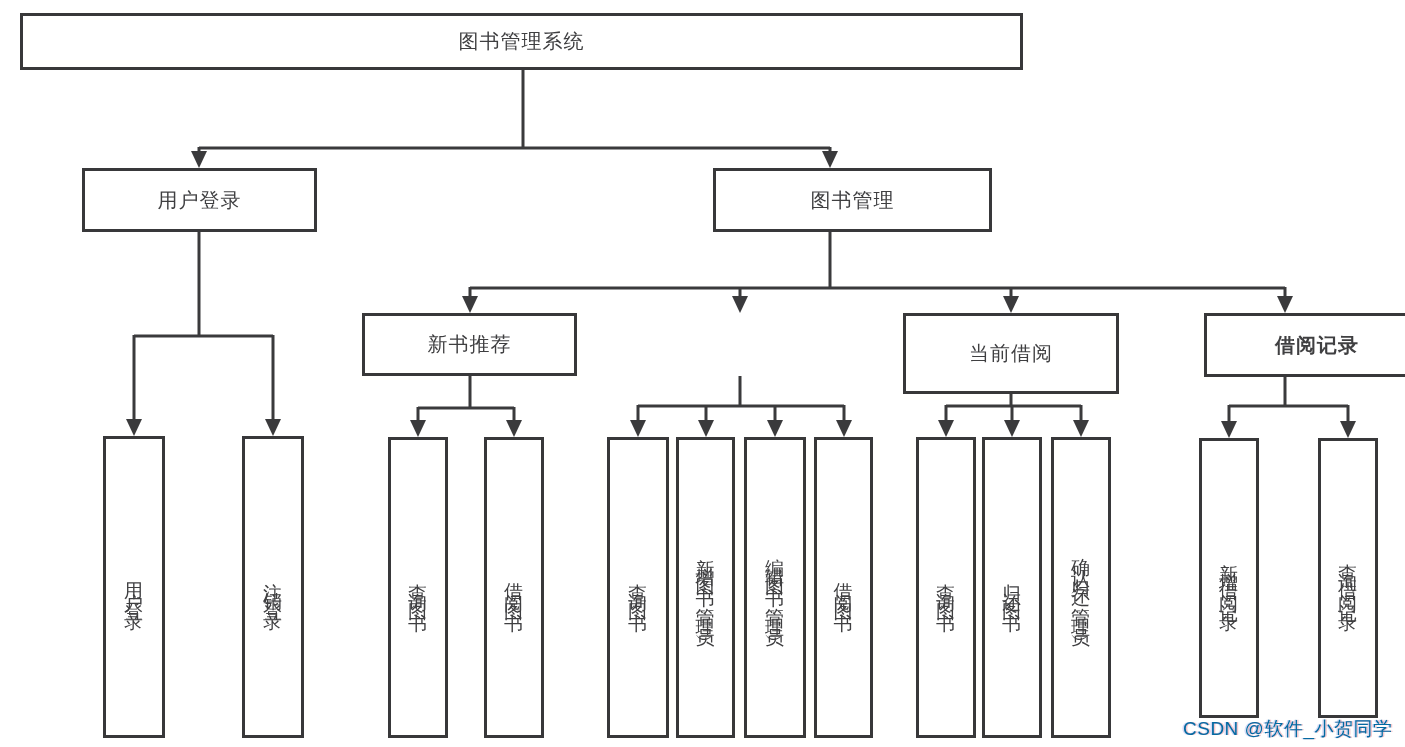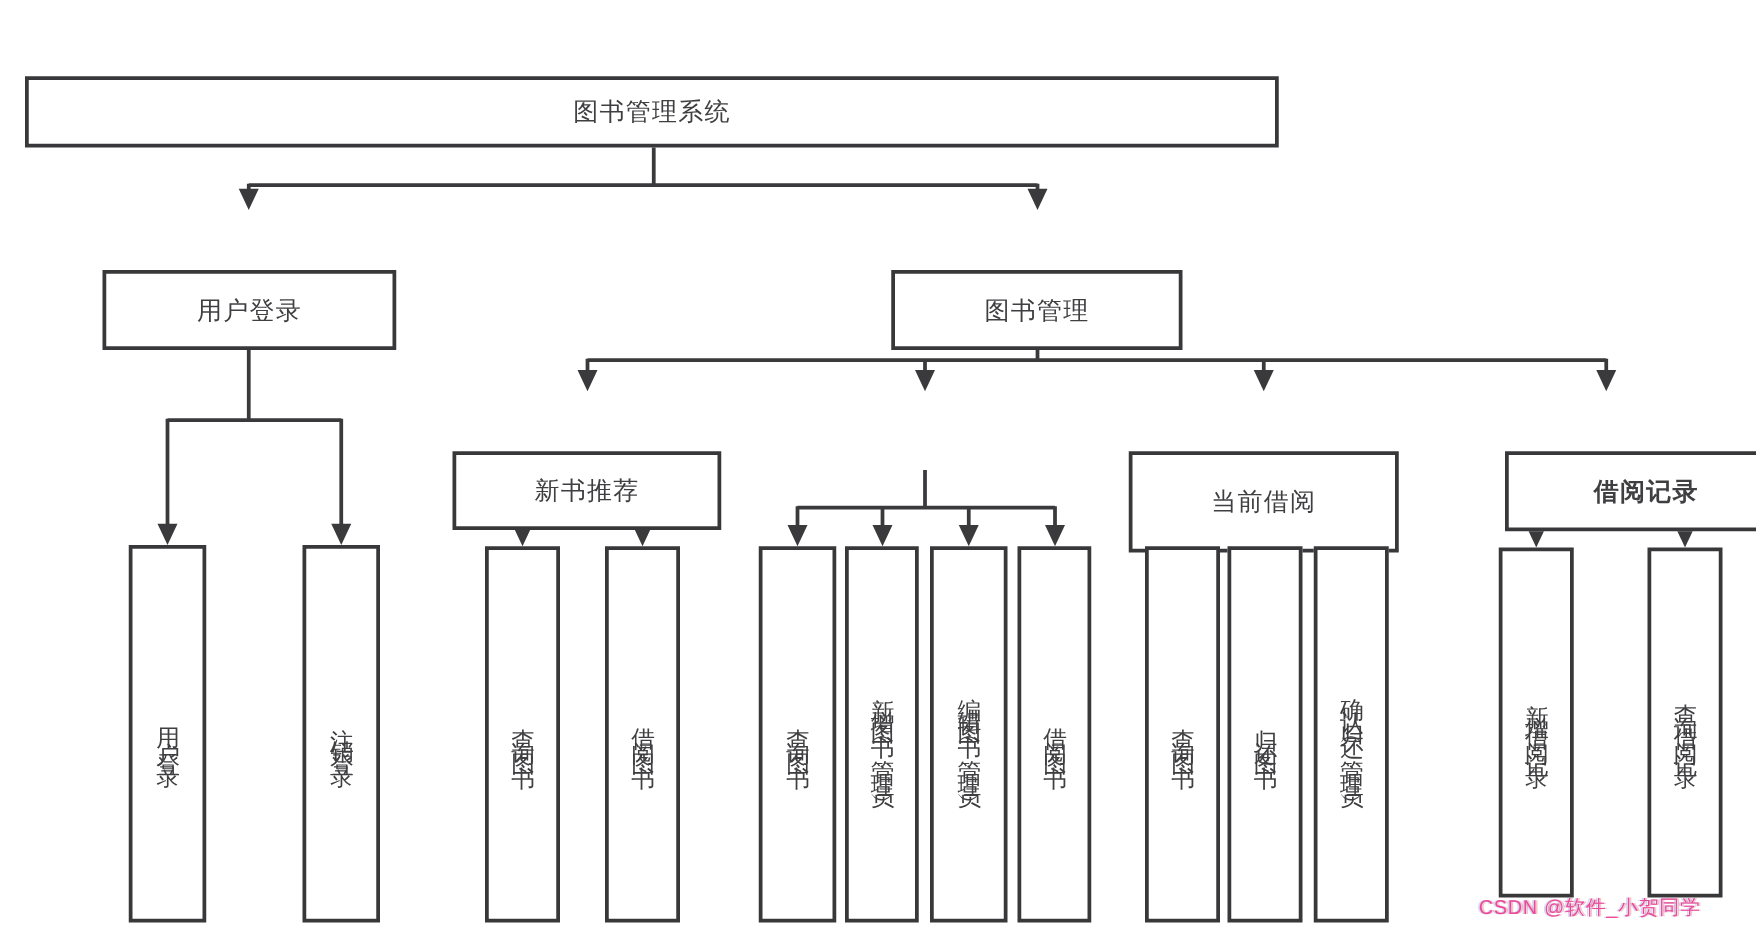--- a/index.html
+++ b/index.html
@@ -27,36 +27,36 @@
     position: absolute;
     box-sizing: border-box;
     background: #ffffff;
     border: 3px solid #38383a;
     color: #3f3f41;
     display: flex;
     align-items: center;
     justify-content: center;
     z-index: 2;
   }
-  .h-node { font-size: 20px; letter-spacing: 1px; margin-top: 48px; }
+  .h-node { font-size: 20px; letter-spacing: 1px; }
   .root-node { font-size: 20px; letter-spacing: 1px; }
   .v-node span {
     writing-mode: vertical-rl;
     font-size: 19px;
     letter-spacing: 10px;
     line-height: 1;
     white-space: nowrap;
   }
   #watermark {
     position: absolute;
     left: 1183px;
     top: 716px;
     z-index: 5;
-    font-size: 16px;
-    color: #ec4899;
+    font-size: 19px;
+    color: #0369a1;
     letter-spacing: 0.5px;
     white-space: nowrap;
     text-shadow: 1.5px 0 0 rgba(224, 92, 110, 0.35), -1.5px 0 0 rgba(92, 120, 224, 0.28);
   }
 </style>
 </head>
 <body>
 
 <div id="stage">
 
@@ -96,21 +96,21 @@
     <polygon points="1340,421 1356,421 1348,438"></polygon>
   </svg>
 
   <div class="node h-node root-node" style="left:20px; top:13px; width:1003px; height:57px;">
     <span>图书管理系统</span>
   </div>
 
   <div class="node h-node" style="left:82px; top:168px; width:235px; height:64px;">
     <span>用户登录</span>
   </div>
-  <div class="node h-node" style="left:713px; top:168px; width:233px; height:64px;">
+  <div class="node h-node" style="left:713px; top:168px; width:279px; height:64px;">
     <span>图书管理</span>
   </div>
 
   <div class="node h-node" style="left:362px; top:313px; width:215px; height:63px;">
     <span>新书推荐</span>
   </div>
   <div class="node h-node" style="left:903px; top:313px; width:216px; height:81px;">
     <span>当前借阅</span>
   </div>
   <div class="node h-node" style="left:1204px; top:313px; width:226px; height:64px;font-weight:bold;">

